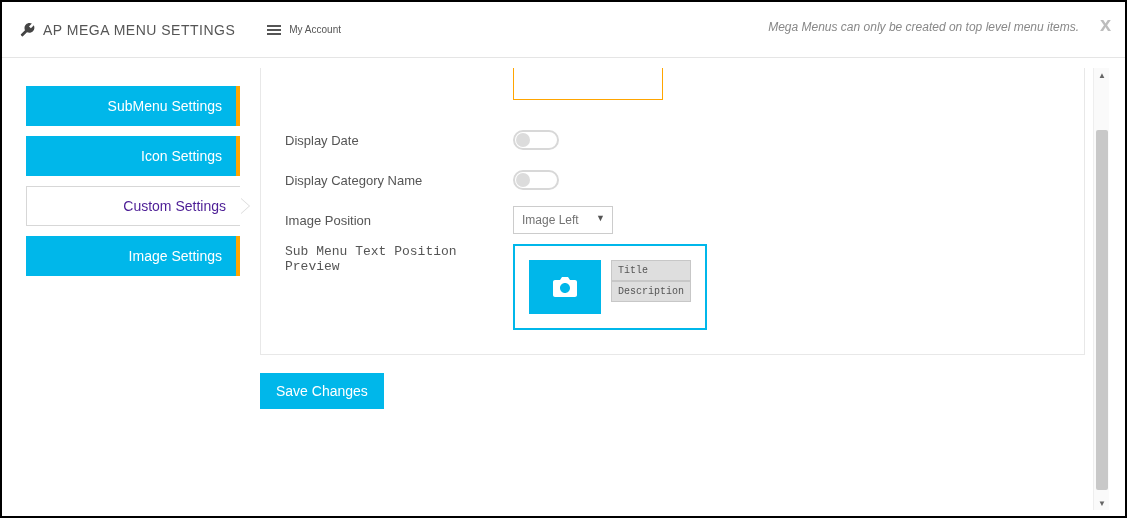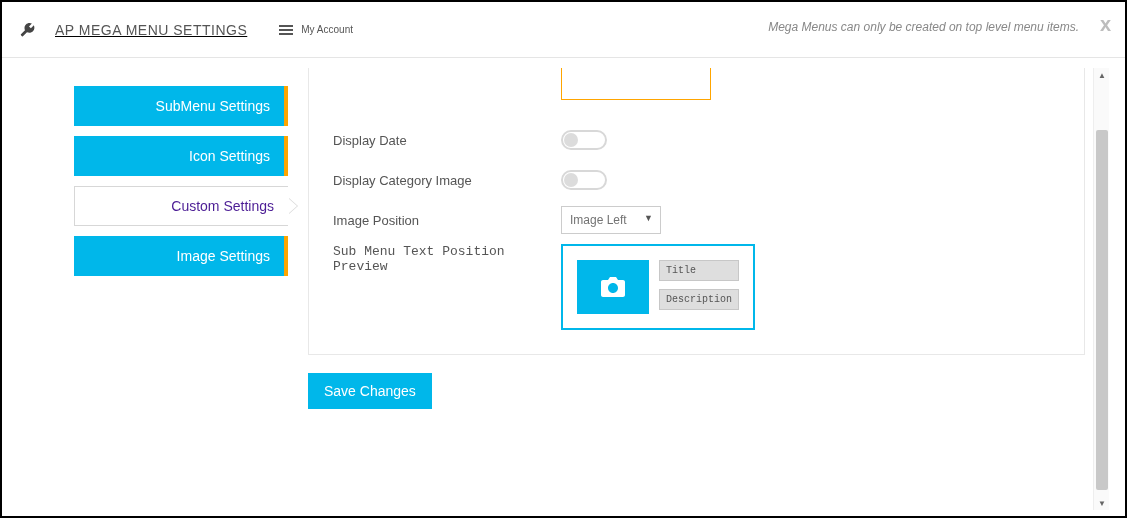--- a/index.html
+++ b/index.html
@@ -16,21 +16,21 @@
   position: relative;
 }
 .topbar {
   height: 56px;
   border-bottom: 1px solid #e5e5e5;
   display: flex;
   align-items: center;
   padding: 0 18px;
   position: relative;
 }
-.titlewrap { display: flex; align-items: center; gap: 20px; text-decoration: underline; }
+.titlewrap { display: flex; align-items: center; gap: 8px; }
 .wrench-icon { width: 15px; height: 15px; fill: #454545; transform: rotate(90deg); }
 .topbar h1 {
   font-size: 14px;
   font-weight: 400;
   letter-spacing: 0.5px;
   color: #555;
 }
 .account {
   display: flex;
   align-items: center;
@@ -59,21 +59,20 @@
   cursor: pointer;
   line-height: 1;
 }
 .body {
   display: flex;
   height: calc(100% - 56px);
 }
 .sidebar {
   width: 238px;
   padding: 28px 0 0 24px;
-  margin-left: 48px;
 }
 .tab {
   width: 214px;
   height: 40px;
   margin-bottom: 10px;
   background: #00b7ea;
   color: #fff;
   display: flex;
   align-items: center;
   justify-content: flex-end;
@@ -176,21 +175,21 @@
   background: #fff;
 }
 .prev-img {
   width: 72px; height: 54px;
   background: #00b7ea;
   display: flex;
   align-items: center;
   justify-content: center;
 }
 .camera-icon { width: 24px; height: 20px; fill: #fff; }
-.prev-side { display: flex; flex-direction: column; gap: 8px; }
+.prev-side { display: flex; flex-direction: column; }
 .prev-label {
   background: #dedede;
   border: 1px solid #c7c7c7;
   font-size: 10px;
   padding: 4px 6px;
   color: #555;
 }
 .save-btn {
   margin-top: 18px;
   background: #00b7ea;
@@ -269,21 +268,21 @@
 
           <div class="row">
             <div class="row-label">Display Date</div>
             <div class="toggle">
                 <div class="knob"></div>
               </div>
           </div>
 
 
           <div class="row">
-            <div class="row-label">Display Category Image</div>
+            <div class="row-label">Display Category Name</div>
             <div class="toggle">
                 <div class="knob"></div>
               </div>
           </div>
 
           <div class="row">
             <div class="row-label">Image Position</div>
             <div class="select-wrap">
               <select class="select">
                 <option>Image Left</option>

